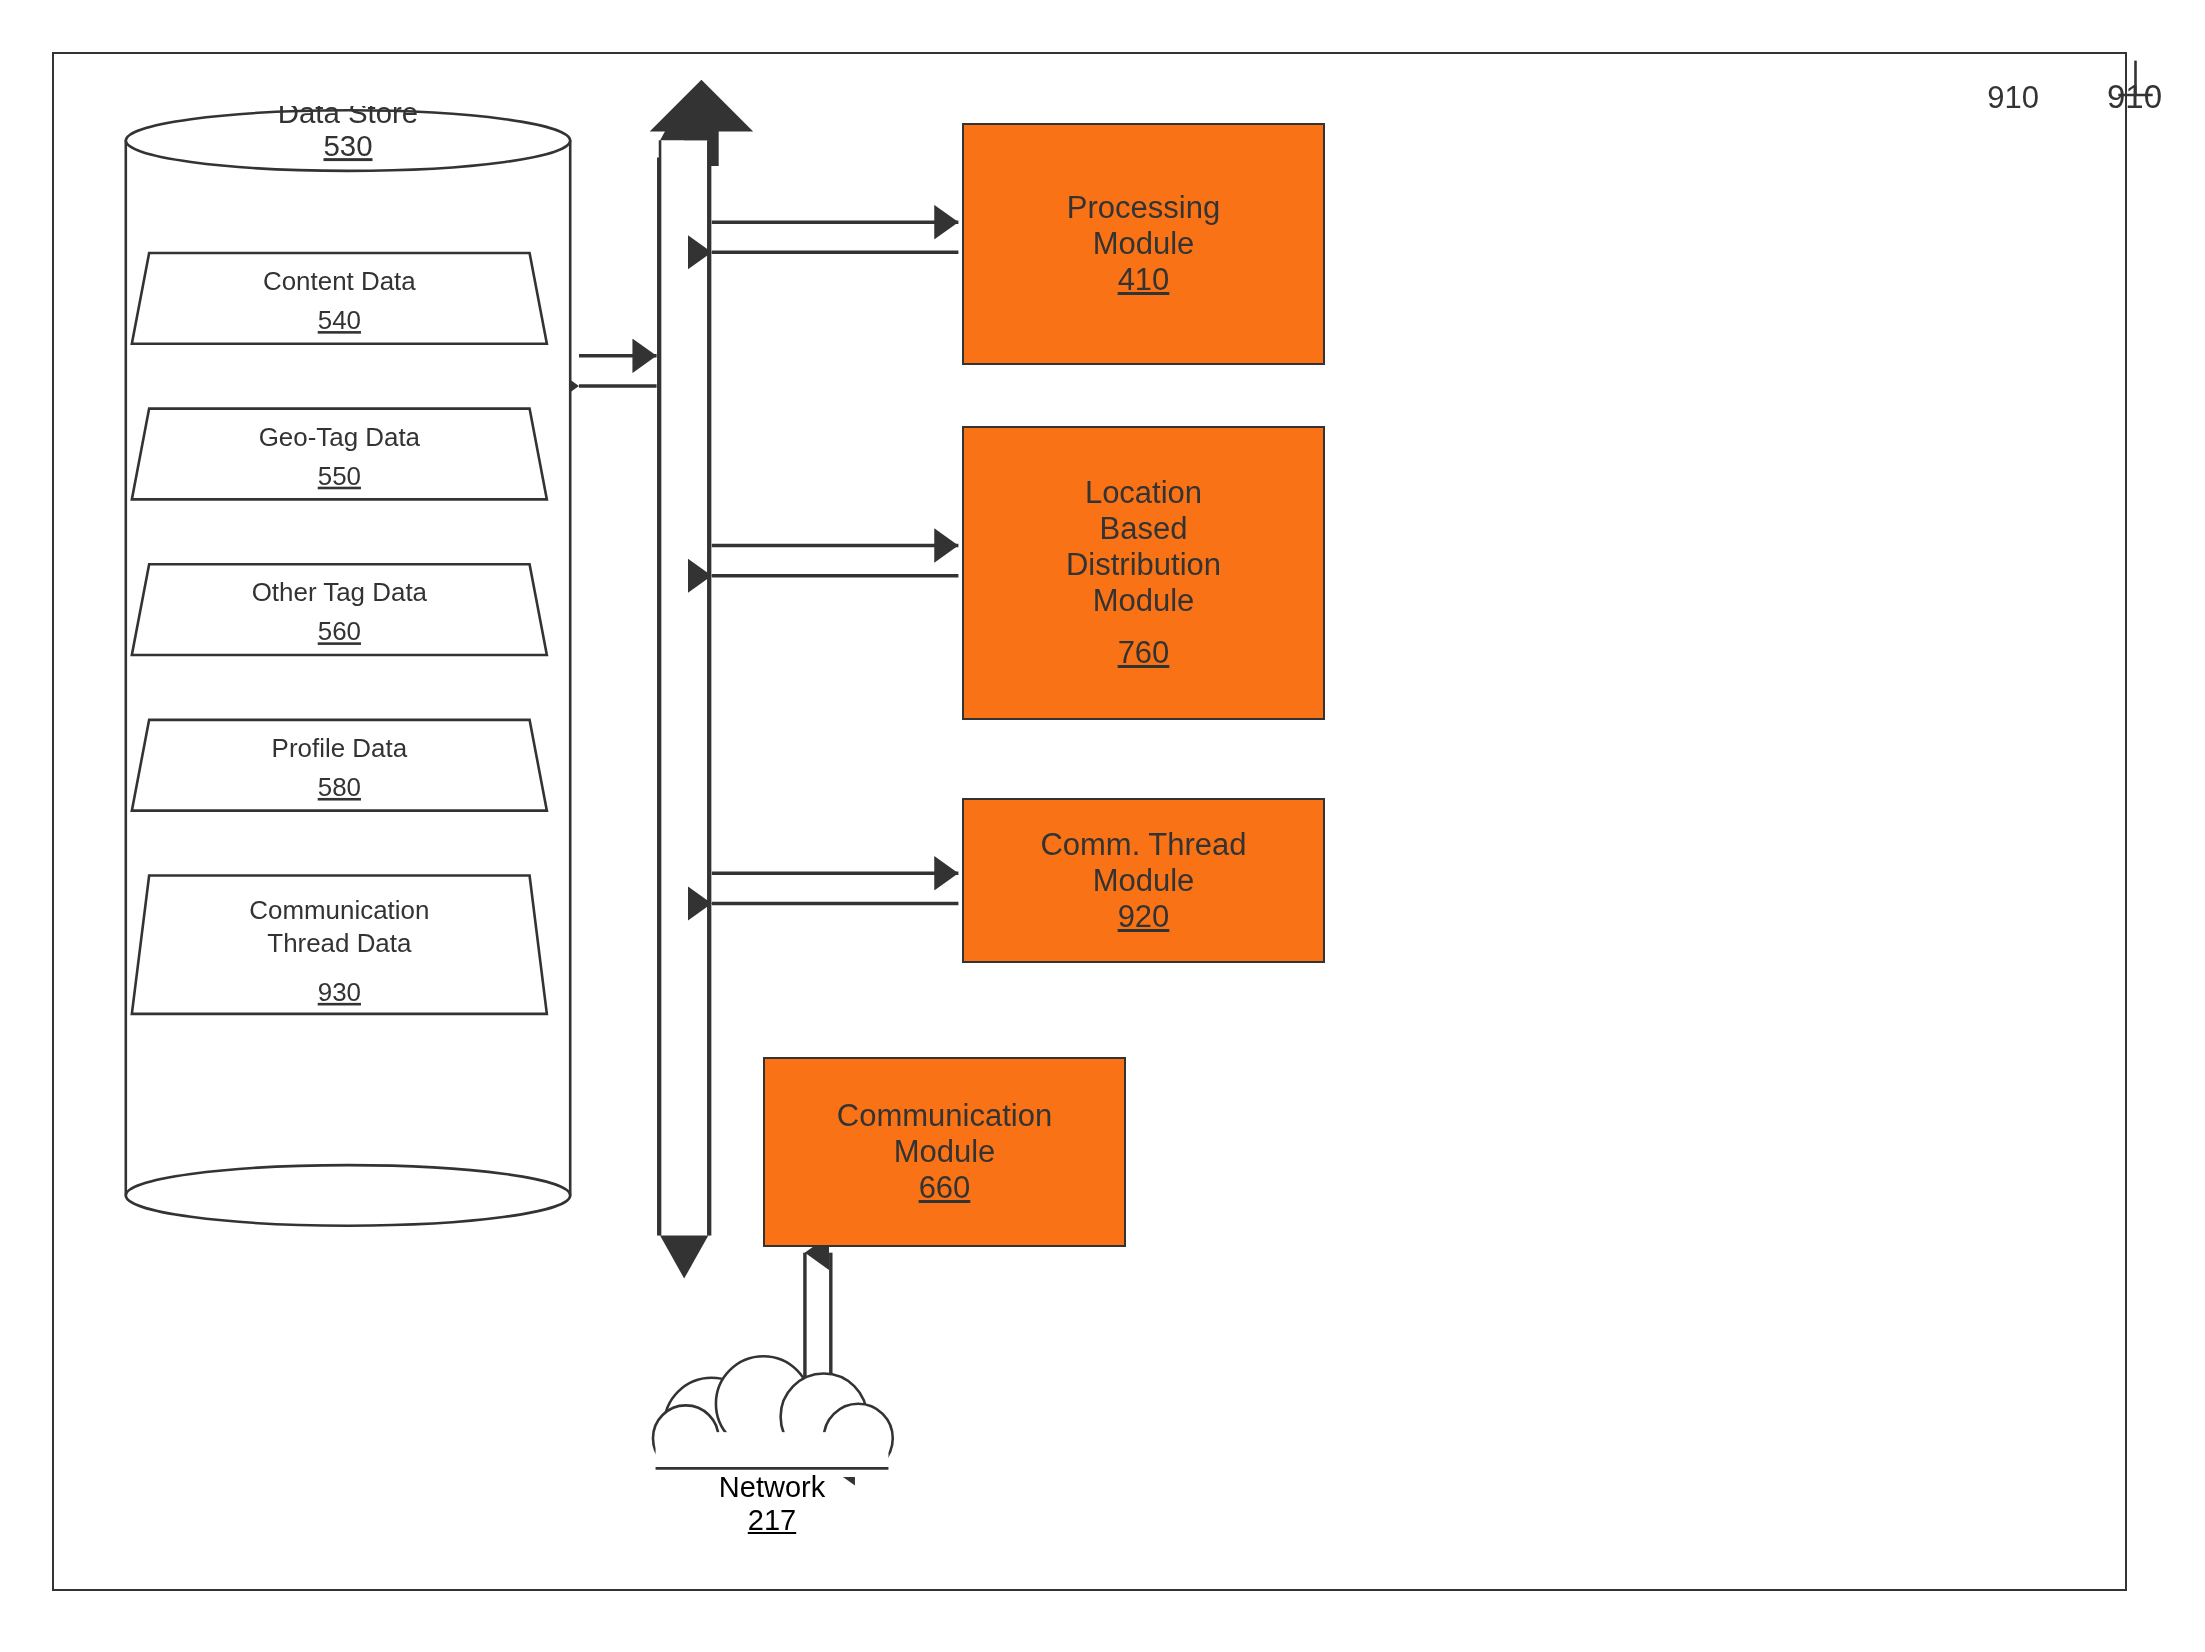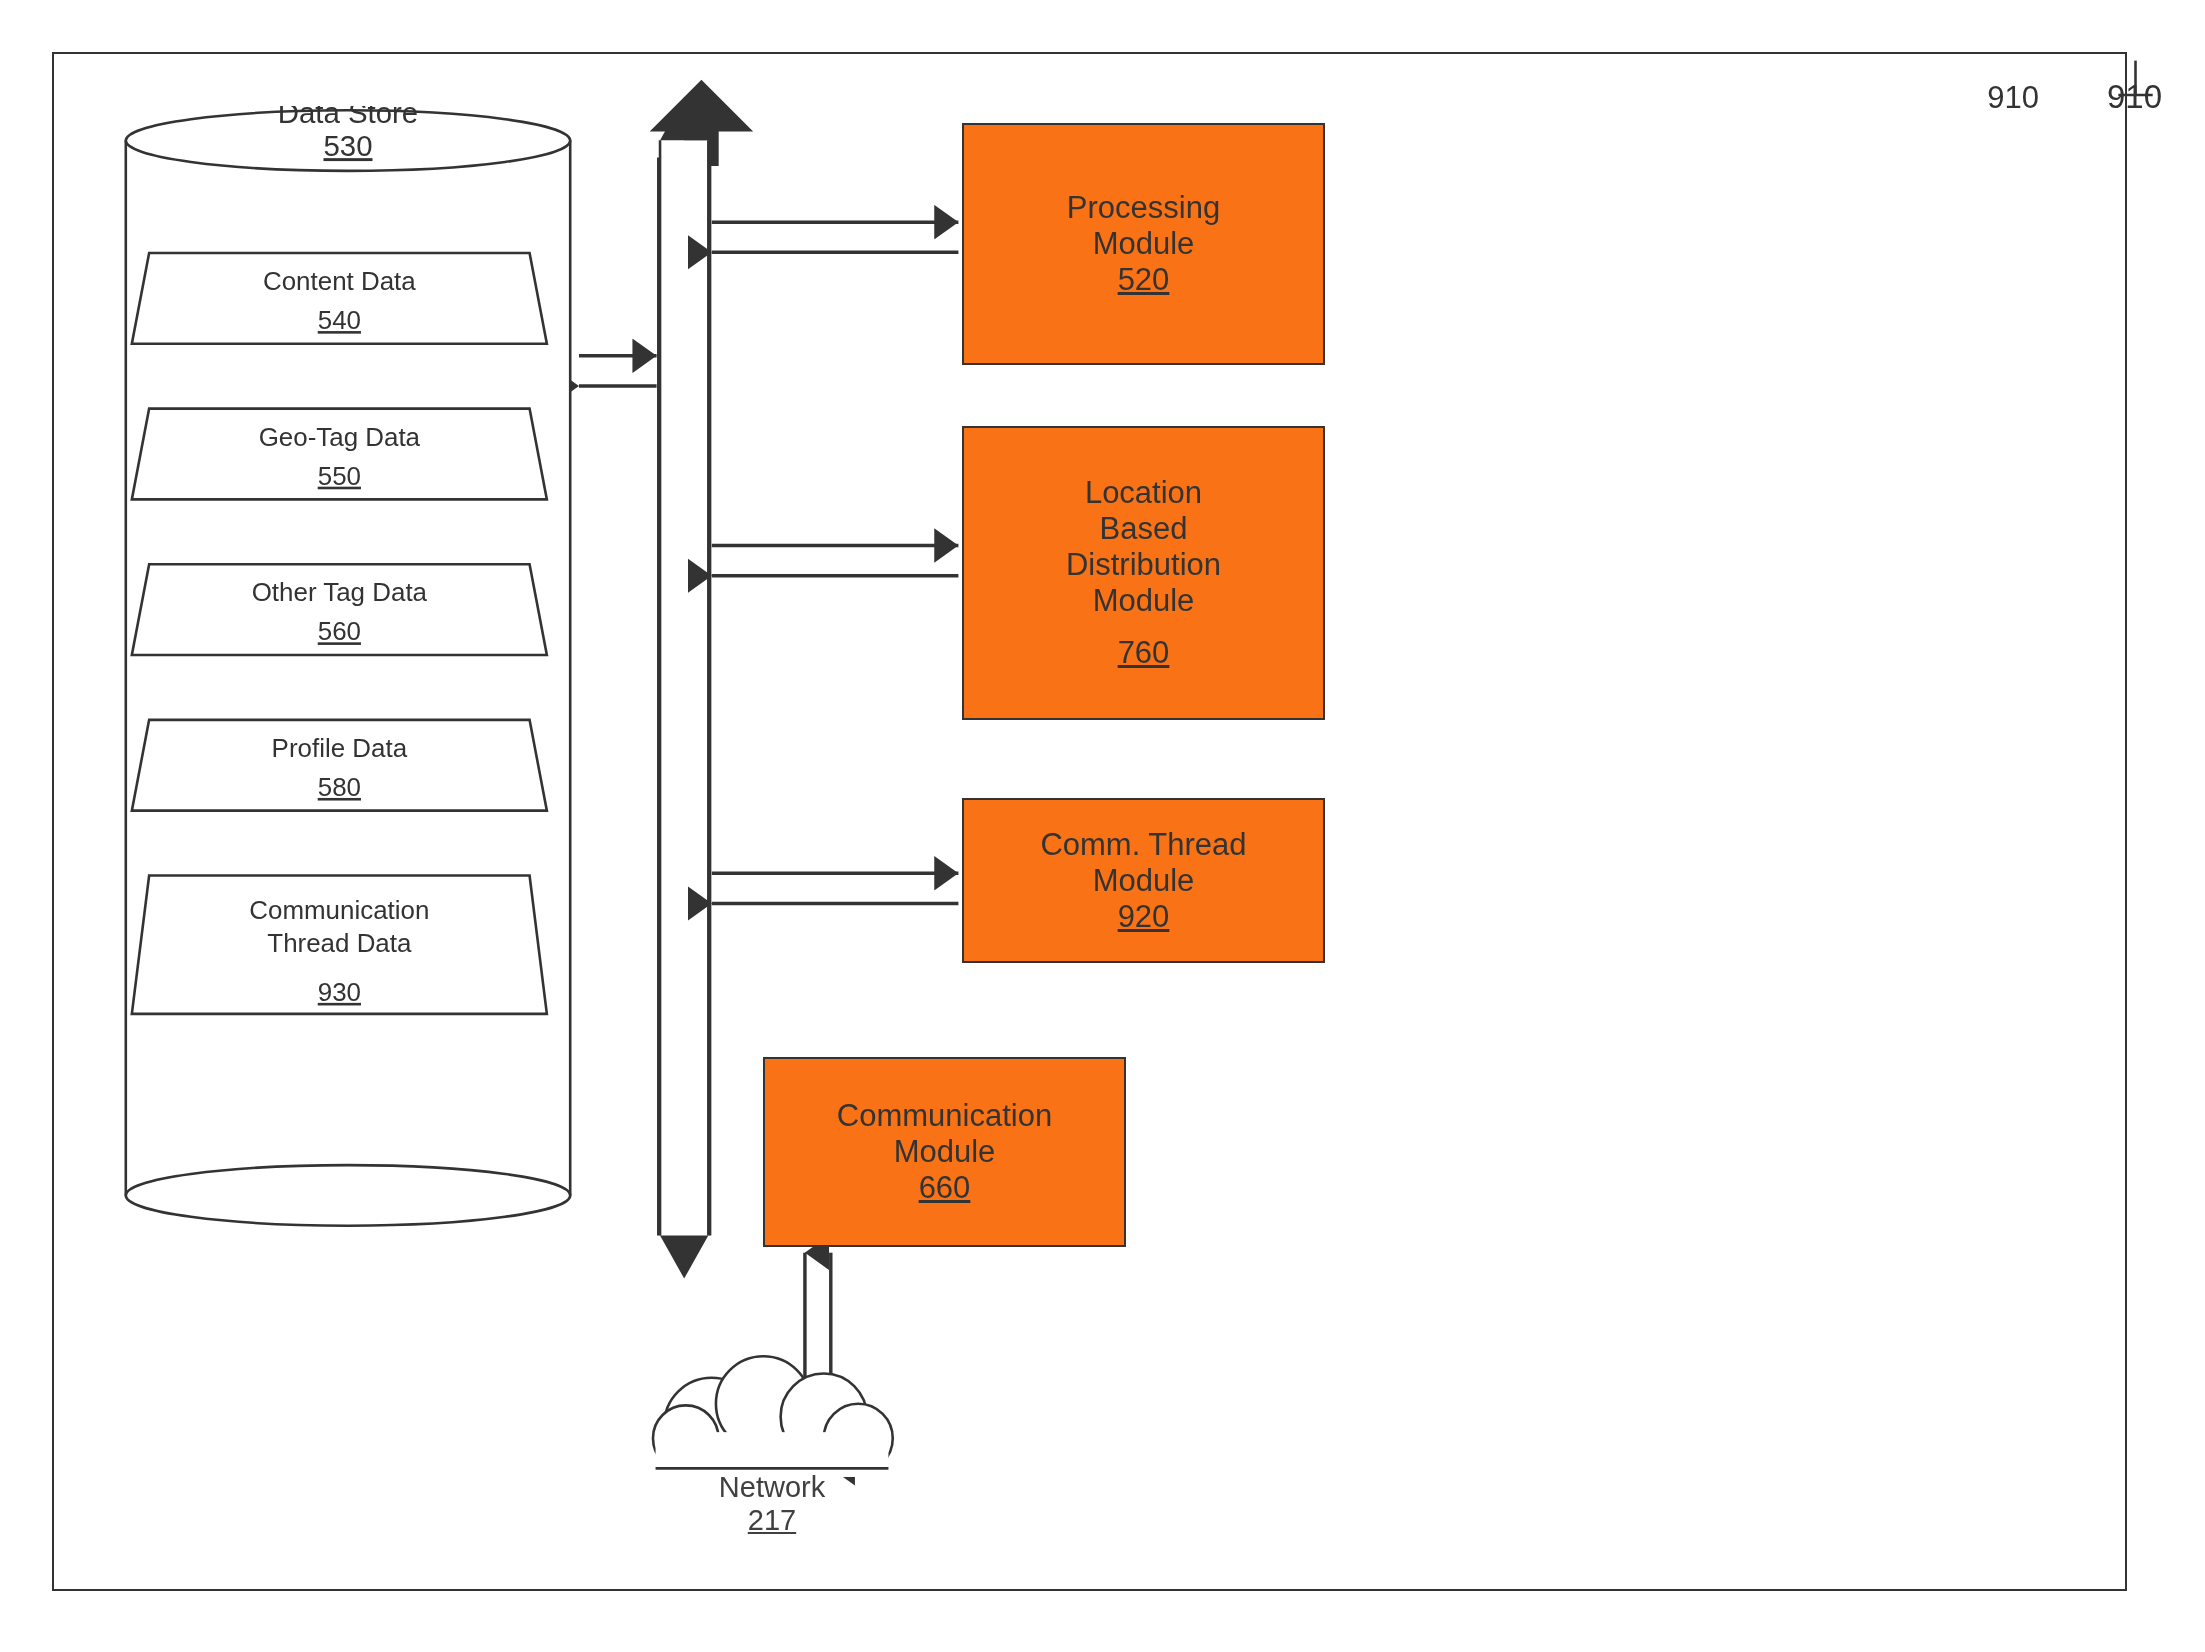--- a/index.html
+++ b/index.html
@@ -187,21 +187,21 @@
 
       <polygon points="30,890 470,890 490,1050 10,1050" fill="#fff" stroke="#333" stroke-width="3"></polygon>
       <text x="250" y="940" text-anchor="middle" font-size="30" fill="#333" font-family="Arial">Communication</text>
       <text x="250" y="978" text-anchor="middle" font-size="30" fill="#333" font-family="Arial">Thread Data</text>
       <text x="250" y="1035" text-anchor="middle" font-size="30" fill="#333" font-family="Arial" text-decoration="underline">930</text>
     </svg>
   </div>
 
   <div class="module-box processing-module">
     <span>Processing<br>Module</span>
-    <span class="num">520</span>
+    <span class="num">410</span>
   </div>
 
   <div class="module-box location-module">
     <span>Location<br>Based<br>Distribution<br>Module</span>
     <span class="num">760</span>
   </div>
 
   <div class="module-box comm-thread-module">
     <span>Comm. Thread<br>Module</span>
     <span class="num">920</span>
@@ -217,21 +217,21 @@
 
       <circle cx="100" cy="100" r="55" fill="#fff" stroke="#333" stroke-width="3"></circle>
       <circle cx="160" cy="75" r="55" fill="#fff" stroke="#333" stroke-width="3"></circle>
       <circle cx="230" cy="90" r="50" fill="#fff" stroke="#333" stroke-width="3"></circle>
       <circle cx="270" cy="115" r="40" fill="#fff" stroke="#333" stroke-width="3"></circle>
       <circle cx="70" cy="115" r="38" fill="#fff" stroke="#333" stroke-width="3"></circle>
 
       <rect x="35" y="108" width="270" height="52" fill="#fff" stroke="none"></rect>
       <line x1="35" y1="150" x2="305" y2="150" stroke="#333" stroke-width="3"></line>
     </svg>
-    <div style="font-size:29px; color:#404040; margin-top:-8.6px;">
+    <div style="font-size:29px; color:#000000; margin-top:-8.6px;">
       Network<br><span style="text-decoration:underline;">217</span>
     </div>
   </div>
 
 </div>
 
 <div style="position:absolute; top:78px; right:43px; font-size:33px; color:#333; font-family:Arial;">910</div>
 
 <svg style="position:absolute; top:52px; right:35px; width:69px; height:86px;" viewBox="0 0 80 100">
   <line x1="40" y1="10" x2="40" y2="50" stroke="#333" stroke-width="3"></line>

